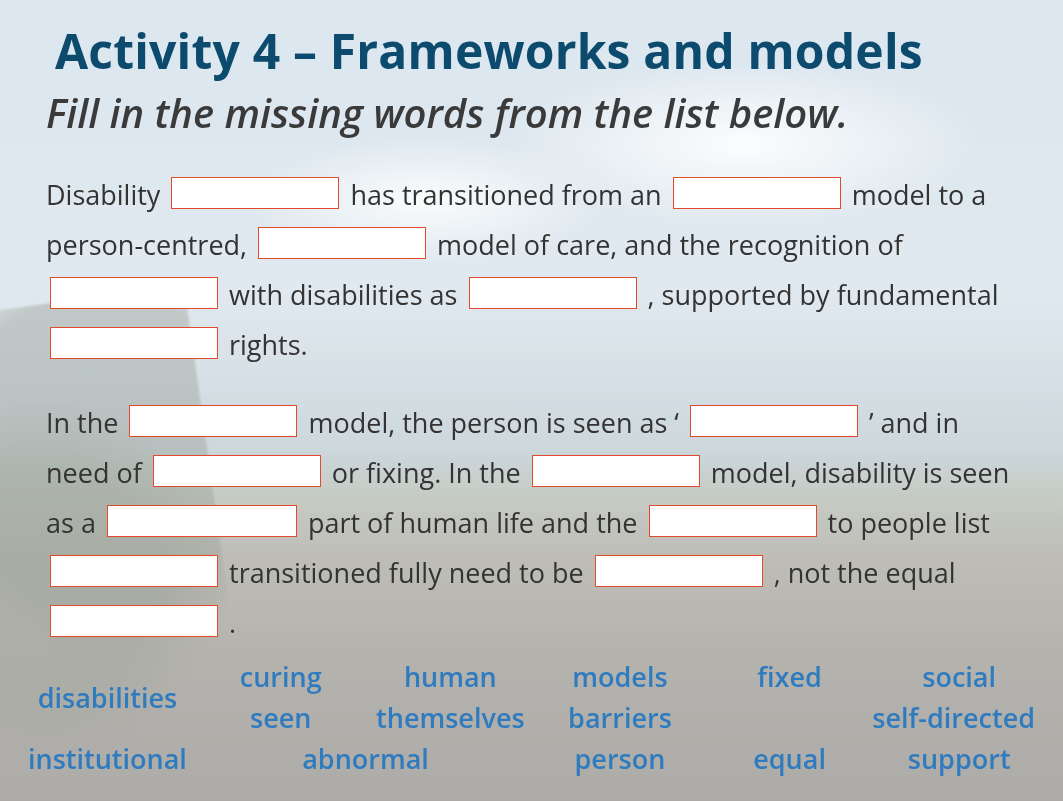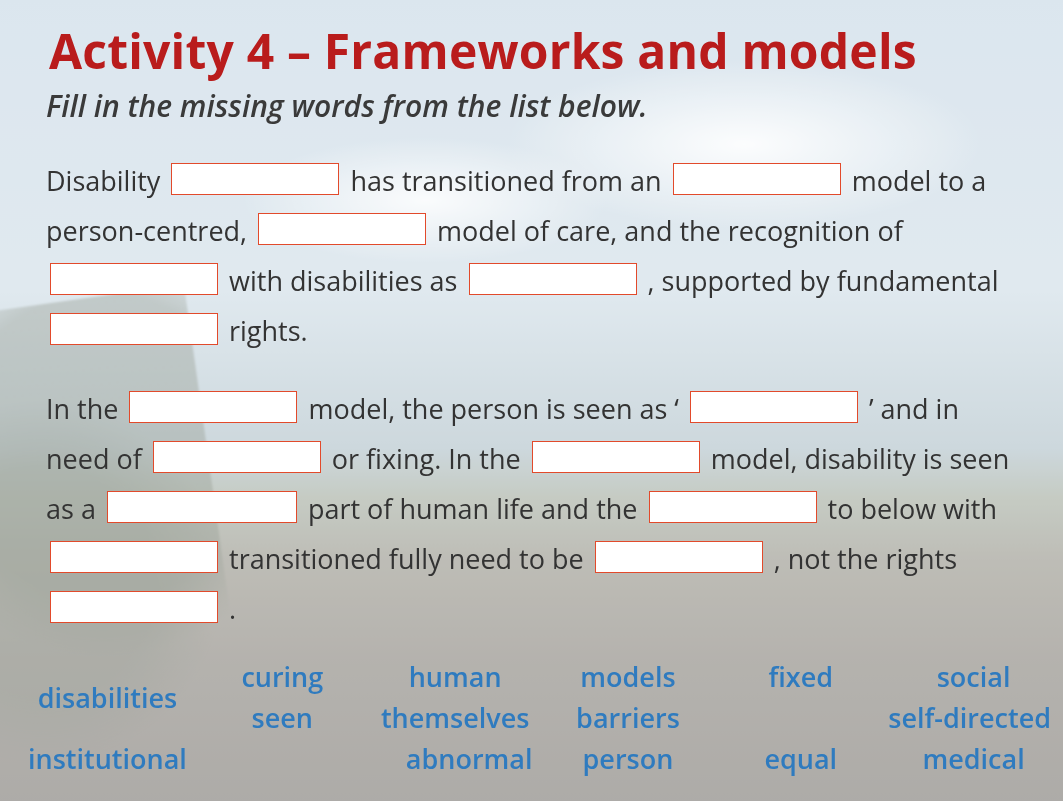--- a/index.html
+++ b/index.html
@@ -23,33 +23,33 @@
   .veil{position:absolute;inset:0;background:rgba(255,255,255,.55);}
   .tree{
     position:absolute;left:-40px;top:300px;width:260px;height:500px;
     background:
       radial-gradient(circle at 60% 30%, rgba(40,55,35,.45) 0 40%, transparent 55%),
       radial-gradient(circle at 30% 55%, rgba(40,55,35,.35) 0 35%, transparent 55%);
     transform:rotate(-8deg);
     filter:blur(1px);
   }
   .slide{position:absolute;inset:0;padding:18px 46px 0 46px;box-sizing:border-box;color:#303030;}
-  h1{margin:0 0 2px 3px;font-weight:700;font-size:48px;color:#b91c1c;letter-spacing:.2px;}
-  .subtitle{margin:0 0 30px 0;font-style:italic;font-weight:600;font-size:30px;color:#3a3a3a;}
+  h1{margin:0 0 2px 9px;font-weight:700;font-size:48px;color:#0c4a6e;letter-spacing:.2px;}
+  .subtitle{margin:0 0 30px 0;font-style:italic;font-weight:600;font-size:40px;color:#3a3a3a;}
   .para{font-size:27px;line-height:50px;color:#333;margin:0 0 28px 0;}
   .blank{
     display:inline-block;vertical-align:baseline;
     width:168px;height:32px;
     background:#fff;border:1px solid #e24a2b;
     position:relative;top:4px;
     box-sizing:border-box;
     margin:0 4px;
   }
   .wordbank{
-    position:absolute;left:28px;right:12px;bottom:24px;
+    position:absolute;left:28px;right:28px;bottom:24px;
     display:grid;
     grid-template-columns:auto 1fr 1fr 1fr 1fr 1fr;
     column-gap:18px;row-gap:4px;
     align-items:center;
     color:#2f7bbf;font-weight:600;font-size:27px;
   }
   .wordbank span{white-space:nowrap;text-align:center;}
   
   .wb-disabilities{grid-column:1;grid-row:1 / span 2;text-align:left;}
   .wb-institutional{grid-column:1;grid-row:3;text-align:left;}
@@ -90,42 +90,42 @@
     <span> model, the person is seen as ‘</span>
     <span class="blank"></span>
     <span>’ and in need of </span>
     <span class="blank"></span>
     <span> or fixing.  In the </span>
     <span class="blank"></span>
     <span> model, disability is seen as a </span>
     <span class="blank" style="width:190px"></span>
     <span> part of human life and the </span>
     <span class="blank"></span>
-    <span> to below with </span>
+    <span> to people list </span>
     <span class="blank"></span>
     <span> transitioned fully need to be </span>
     <span class="blank"></span>
-    <span>, not the rights </span>
+    <span>, not the equal </span>
     <span class="blank"></span>
     <span>.</span>
   </p>
 
   <div class="wordbank">
     <span class="wb-disabilities">disabilities</span>
     <span style="grid-column:2;grid-row:1">curing</span>
     <span style="grid-column:3;grid-row:1">human</span>
     <span style="grid-column:4;grid-row:1">models</span>
     <span style="grid-column:5;grid-row:1">fixed</span>
     <span style="grid-column:6;grid-row:1">social</span>
 
     <span style="grid-column:2;grid-row:2">seen</span>
     <span style="grid-column:3;grid-row:2">themselves</span>
     <span style="grid-column:4;grid-row:2">barriers</span>
     <span style="grid-column:5 / span 2;grid-row:2;text-align:right;padding-left:40px">self-directed</span>
 
     <span class="wb-institutional">institutional</span>
-    <span class="row3" style="grid-column:2 / span 2;text-align:right">abnormal</span>
+    <span class="row3" style="grid-column:2 / span 2;text-align:center">abnormal</span>
     <span class="row3" style="grid-column:4">person</span>
     <span class="row3" style="grid-column:5">equal</span>
-    <span class="row3" style="grid-column:6">medical</span>
+    <span class="row3" style="grid-column:6">support</span>
   </div>
 
 </div>
 
 </body></html>

